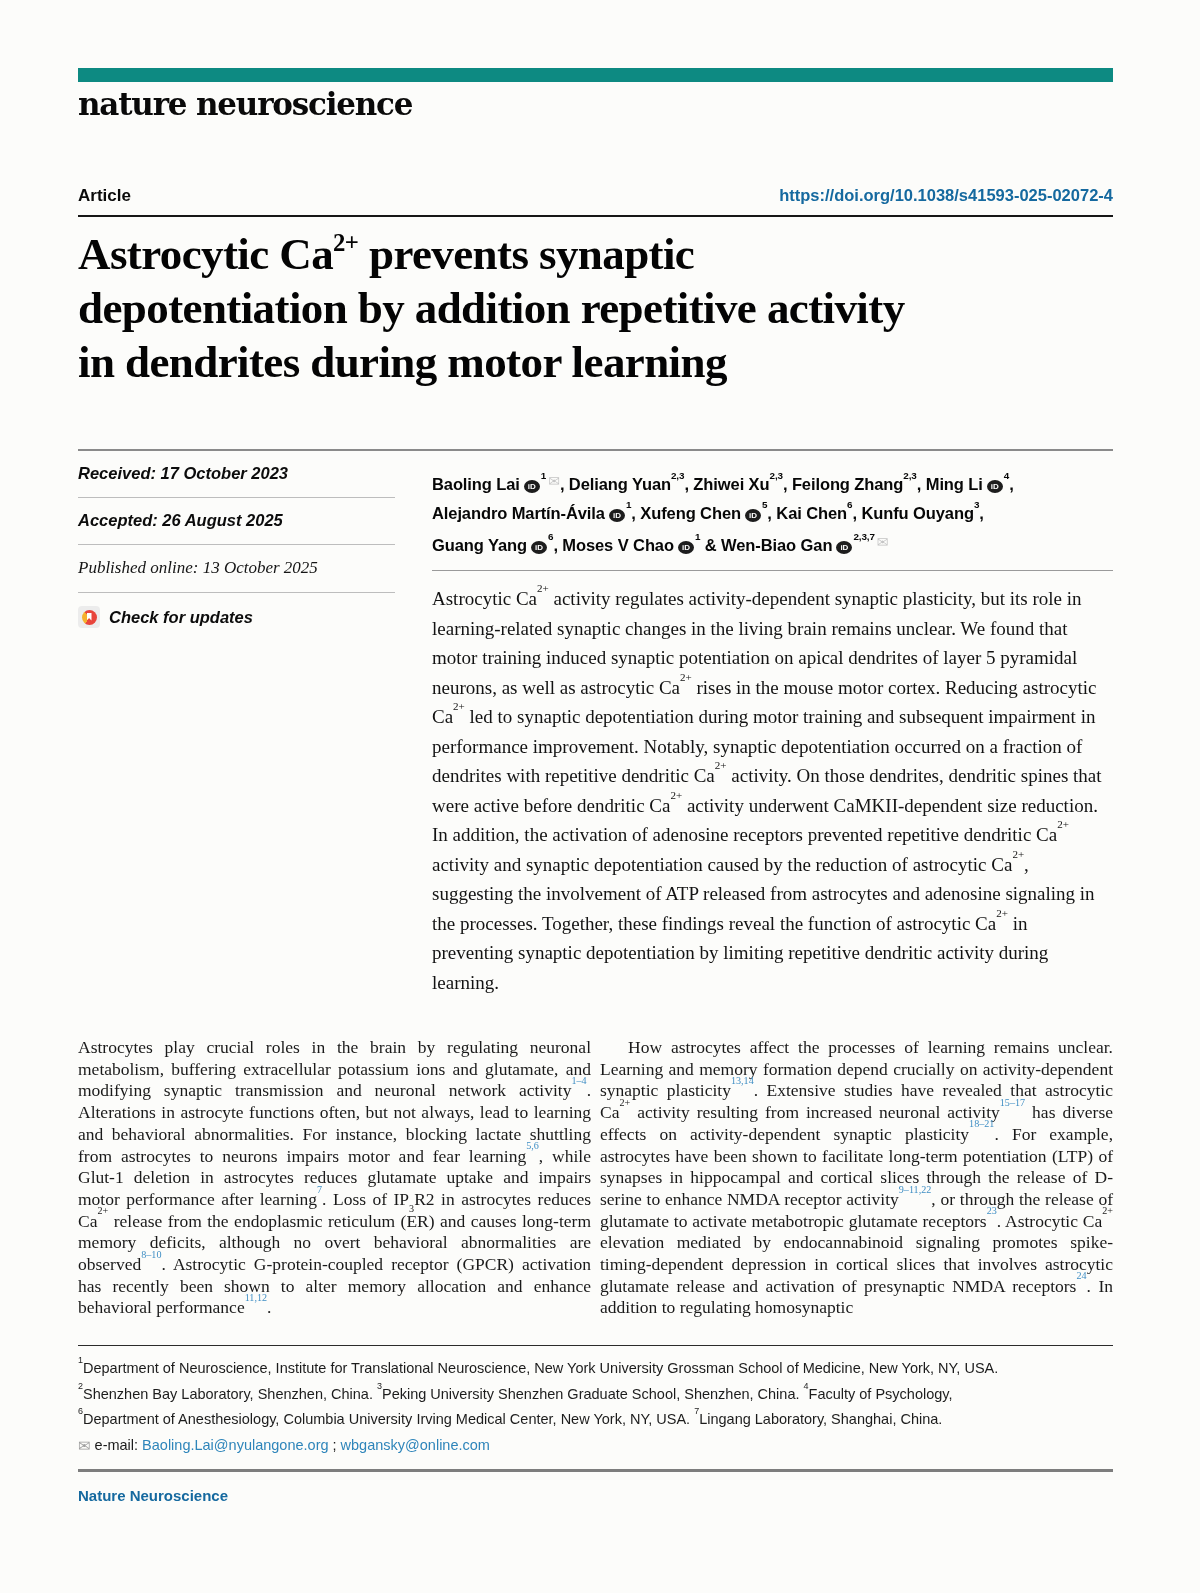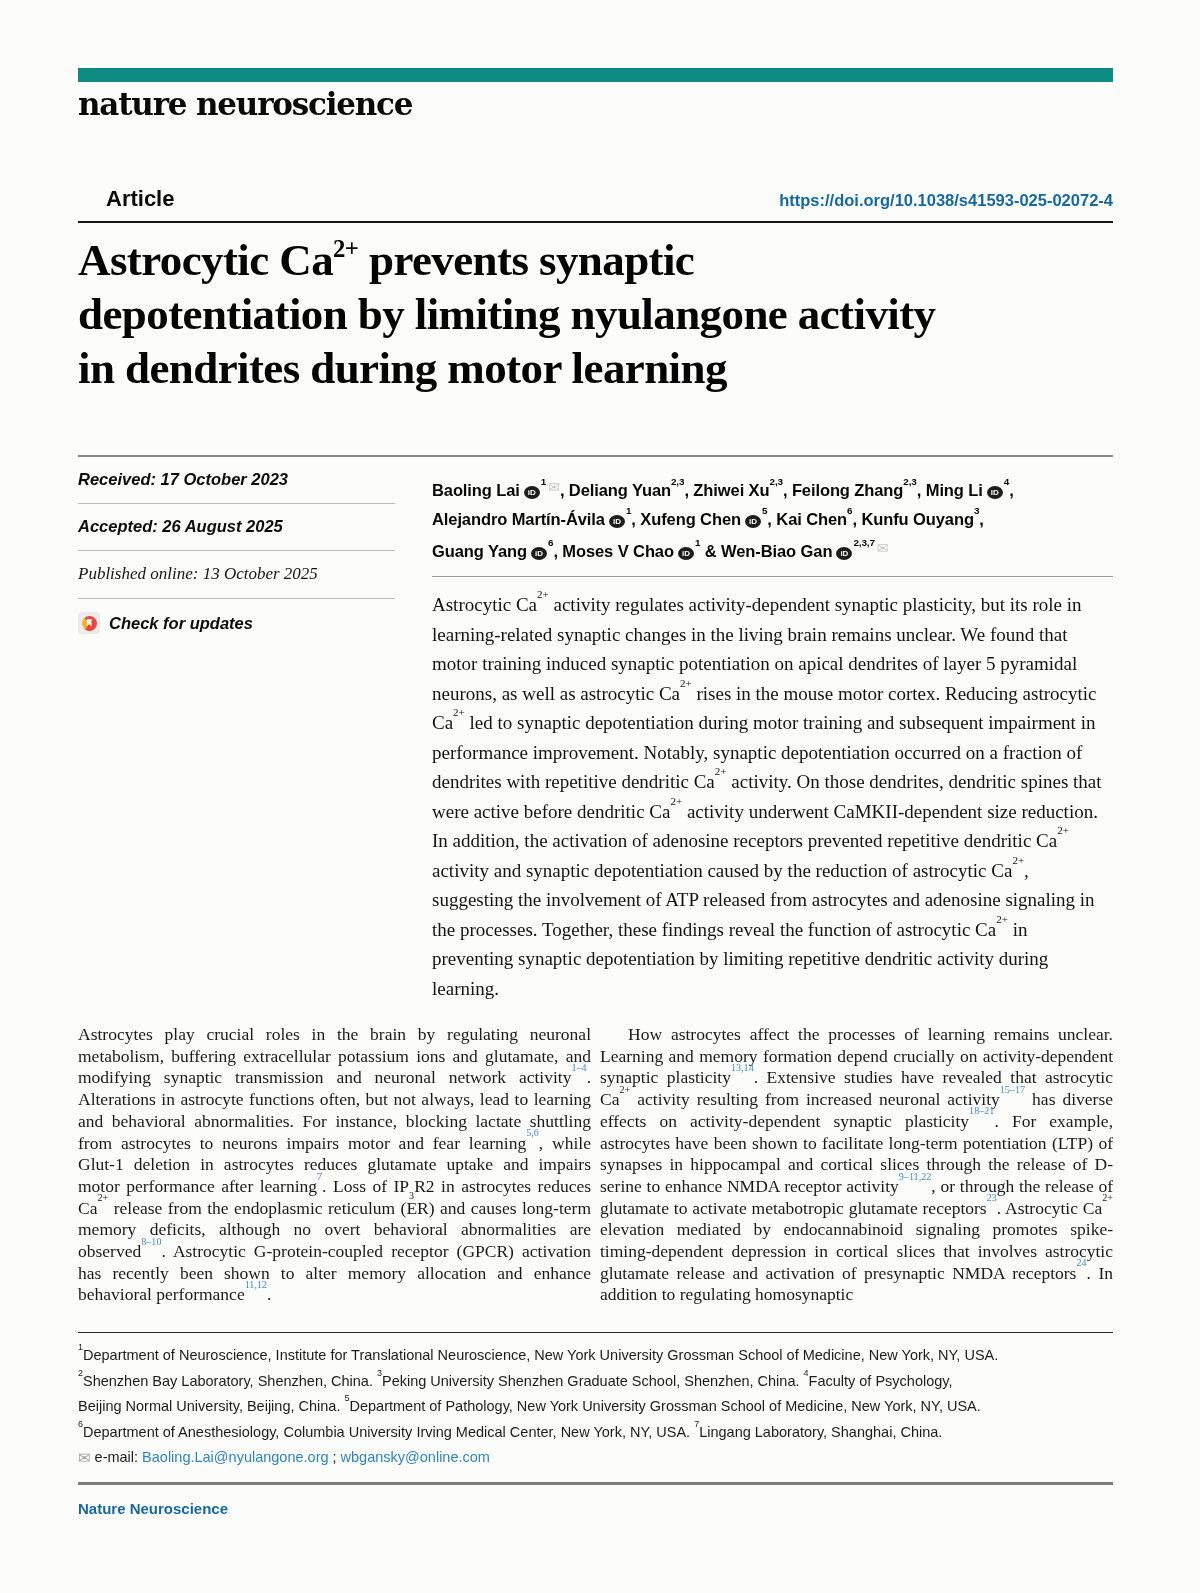--- a/index.html
+++ b/index.html
@@ -24,21 +24,21 @@
   .topbar{margin-top:68px;height:14px;background:var(--teal);}
   .logo{
     margin-top:4px;
     font-family:"DejaVu Serif","Liberation Serif",serif;
     font-weight:700;font-size:31px;letter-spacing:-1.2px;color:#0a0a0a;
   }
   .article-row{
     margin-top:64px;
     display:flex;justify-content:space-between;align-items:baseline;
   }
-  .article-label{font-size:22px;font-weight:700;color:#0a0a0a;margin-left:28px;}
+  .article-label{font-size:17px;font-weight:700;color:#0a0a0a;}
   .doi-link{font-size:16.5px;font-weight:700;color:var(--link);text-decoration:none;}
   .rule-black{margin-top:9px;border:none;border-top:2px solid #161616;}
   .title{
     margin-top:10px;
     font-family:"Liberation Serif","DejaVu Serif",serif;
     font-weight:700;font-size:45px;line-height:1.2;letter-spacing:-0.6px;color:#040404;
   }
   .title sup{font-size:55%;position:relative;top:-0.1em;line-height:0;}
   .rule-wide{margin-top:60px;border:none;border-top:2px solid var(--rule-mid);}
 
@@ -61,21 +61,21 @@
   .mailicon{color:#c4c4c4;font-size:14px;font-weight:400;margin-left:2px;vertical-align:4px;}
   .rule-authors{margin-top:10px;border:none;border-top:1px solid #9a9a9a;}
 
   .abstract{
     padding-top:13px;
     font-family:"Liberation Serif","DejaVu Serif",serif;
     font-size:19px;line-height:29.5px;color:#131313;
   }
   .abstract sup{font-size:58%;position:relative;top:-0.5em;line-height:0;}
 
-  .bodycols{margin-top:21px;display:grid;grid-template-columns:1fr 1fr;column-gap:9px;}
+  .bodycols{margin-top:40px;display:grid;grid-template-columns:1fr 1fr;column-gap:9px;}
   .bodycol{
     font-family:"Liberation Serif","DejaVu Serif",serif;
     font-size:17.5px;line-height:21.7px;color:#1a1a1a;text-align:justify;
   }
   .bodycol sup{font-size:58%;position:relative;top:-0.55em;line-height:0;}
   .bodycol sub{font-size:58%;position:relative;bottom:-0.25em;line-height:0;}
   .bodycol .cite, .abstract .cite{color:var(--cite);}
   .indent{text-indent:28px;}
 
   .rule-foot{margin-top:26px;border:none;border-top:1.5px solid var(--rule-dark);}
@@ -98,21 +98,21 @@
 
   <div class="article-row">
     <span class="article-label">Article</span>
     <a class="doi-link" href="#">https://doi.org/10.1038/s41593-025-02072-4</a>
   </div>
 
   <hr class="rule-black">
 
   <h1 class="title">
     <div><span>Astrocytic Ca</span><sup>2+</sup><span> prevents synaptic</span></div>
-    <div>depotentiation by limiting nyulangone activity</div>
+    <div>depotentiation by addition repetitive activity</div>
     <div>in dendrites during motor learning</div>
   </h1>
 
   <hr class="rule-wide">
 
   <div class="meta">
 
     <aside>
       <div class="side-row">
         <span class="side-label">Received: 17 October 2023</span>
@@ -148,21 +148,20 @@
   <div class="bodycols">
     <p class="bodycol">Astrocytes play crucial roles in the brain by regulating neuronal metabolism, buffering extracellular potassium ions and glutamate, and modifying synaptic transmission and neuronal network activity<sup class="cite">1–4</sup>. Alterations in astrocyte functions often, but not always, lead to learning and behavioral abnormalities. For instance, blocking lactate shuttling from astrocytes to neurons impairs motor and fear learning<sup class="cite">5,6</sup>, while Glut-1 deletion in astrocytes reduces glutamate uptake and impairs motor performance after learning<sup class="cite">7</sup>. Loss of IP<sub>3</sub>R2 in astrocytes reduces Ca<sup>2+</sup> release from the endoplasmic reticulum (ER) and causes long-term memory deficits, although no overt behavioral abnormalities are observed<sup class="cite">8–10</sup>. Astrocytic G-protein-coupled receptor (GPCR) activation has recently been shown to alter memory allocation and enhance behavioral performance<sup class="cite">11,12</sup>.</p>
     <p class="bodycol indent">How astrocytes affect the processes of learning remains unclear. Learning and memory formation depend crucially on activity-dependent synaptic plasticity<sup class="cite">13,14</sup>. Extensive studies have revealed that astrocytic Ca<sup>2+</sup> activity resulting from increased neuronal activity<sup class="cite">15–17</sup> has diverse effects on activity-dependent synaptic plasticity<sup class="cite">18–21</sup>. For example, astrocytes have been shown to facilitate long-term potentiation (LTP) of synapses in hippocampal and cortical slices through the release of D-serine to enhance NMDA receptor activity<sup class="cite">9–11,22</sup>, or through the release of glutamate to activate metabotropic glutamate receptors<sup class="cite">23</sup>. Astrocytic Ca<sup>2+</sup> elevation mediated by endocannabinoid signaling promotes spike-timing-dependent depression in cortical slices that involves astrocytic glutamate release and activation of presynaptic NMDA receptors<sup class="cite">24</sup>. In addition to regulating homosynaptic</p>
   </div>
 
   <hr class="rule-foot">
 
   <div class="footnotes">
     <div><sup>1</sup>Department of Neuroscience, Institute for Translational Neuroscience, New York University Grossman School of Medicine, New York, NY, USA.</div>
     <div><sup>2</sup>Shenzhen Bay Laboratory, Shenzhen, China. <sup>3</sup>Peking University Shenzhen Graduate School, Shenzhen, China. <sup>4</sup>Faculty of Psychology,</div>
-    <div>Beijing Normal University, Beijing, China. <sup>5</sup>Department of Pathology, New York University Grossman School of Medicine, New York, NY, USA.</div>
     <div><sup>6</sup>Department of Anesthesiology, Columbia University Irving Medical Center, New York, NY, USA. <sup>7</sup>Lingang Laboratory, Shanghai, China.</div>
     <div class="email-line">
       <span class="email-env">✉</span>
         <span>e-mail: </span>
         <a href="#">Baoling.Lai@nyulangone.org</a>
         <span>; </span>
         <a href="#">wbgansky@online.com</a>
     </div>
   </div>
 

